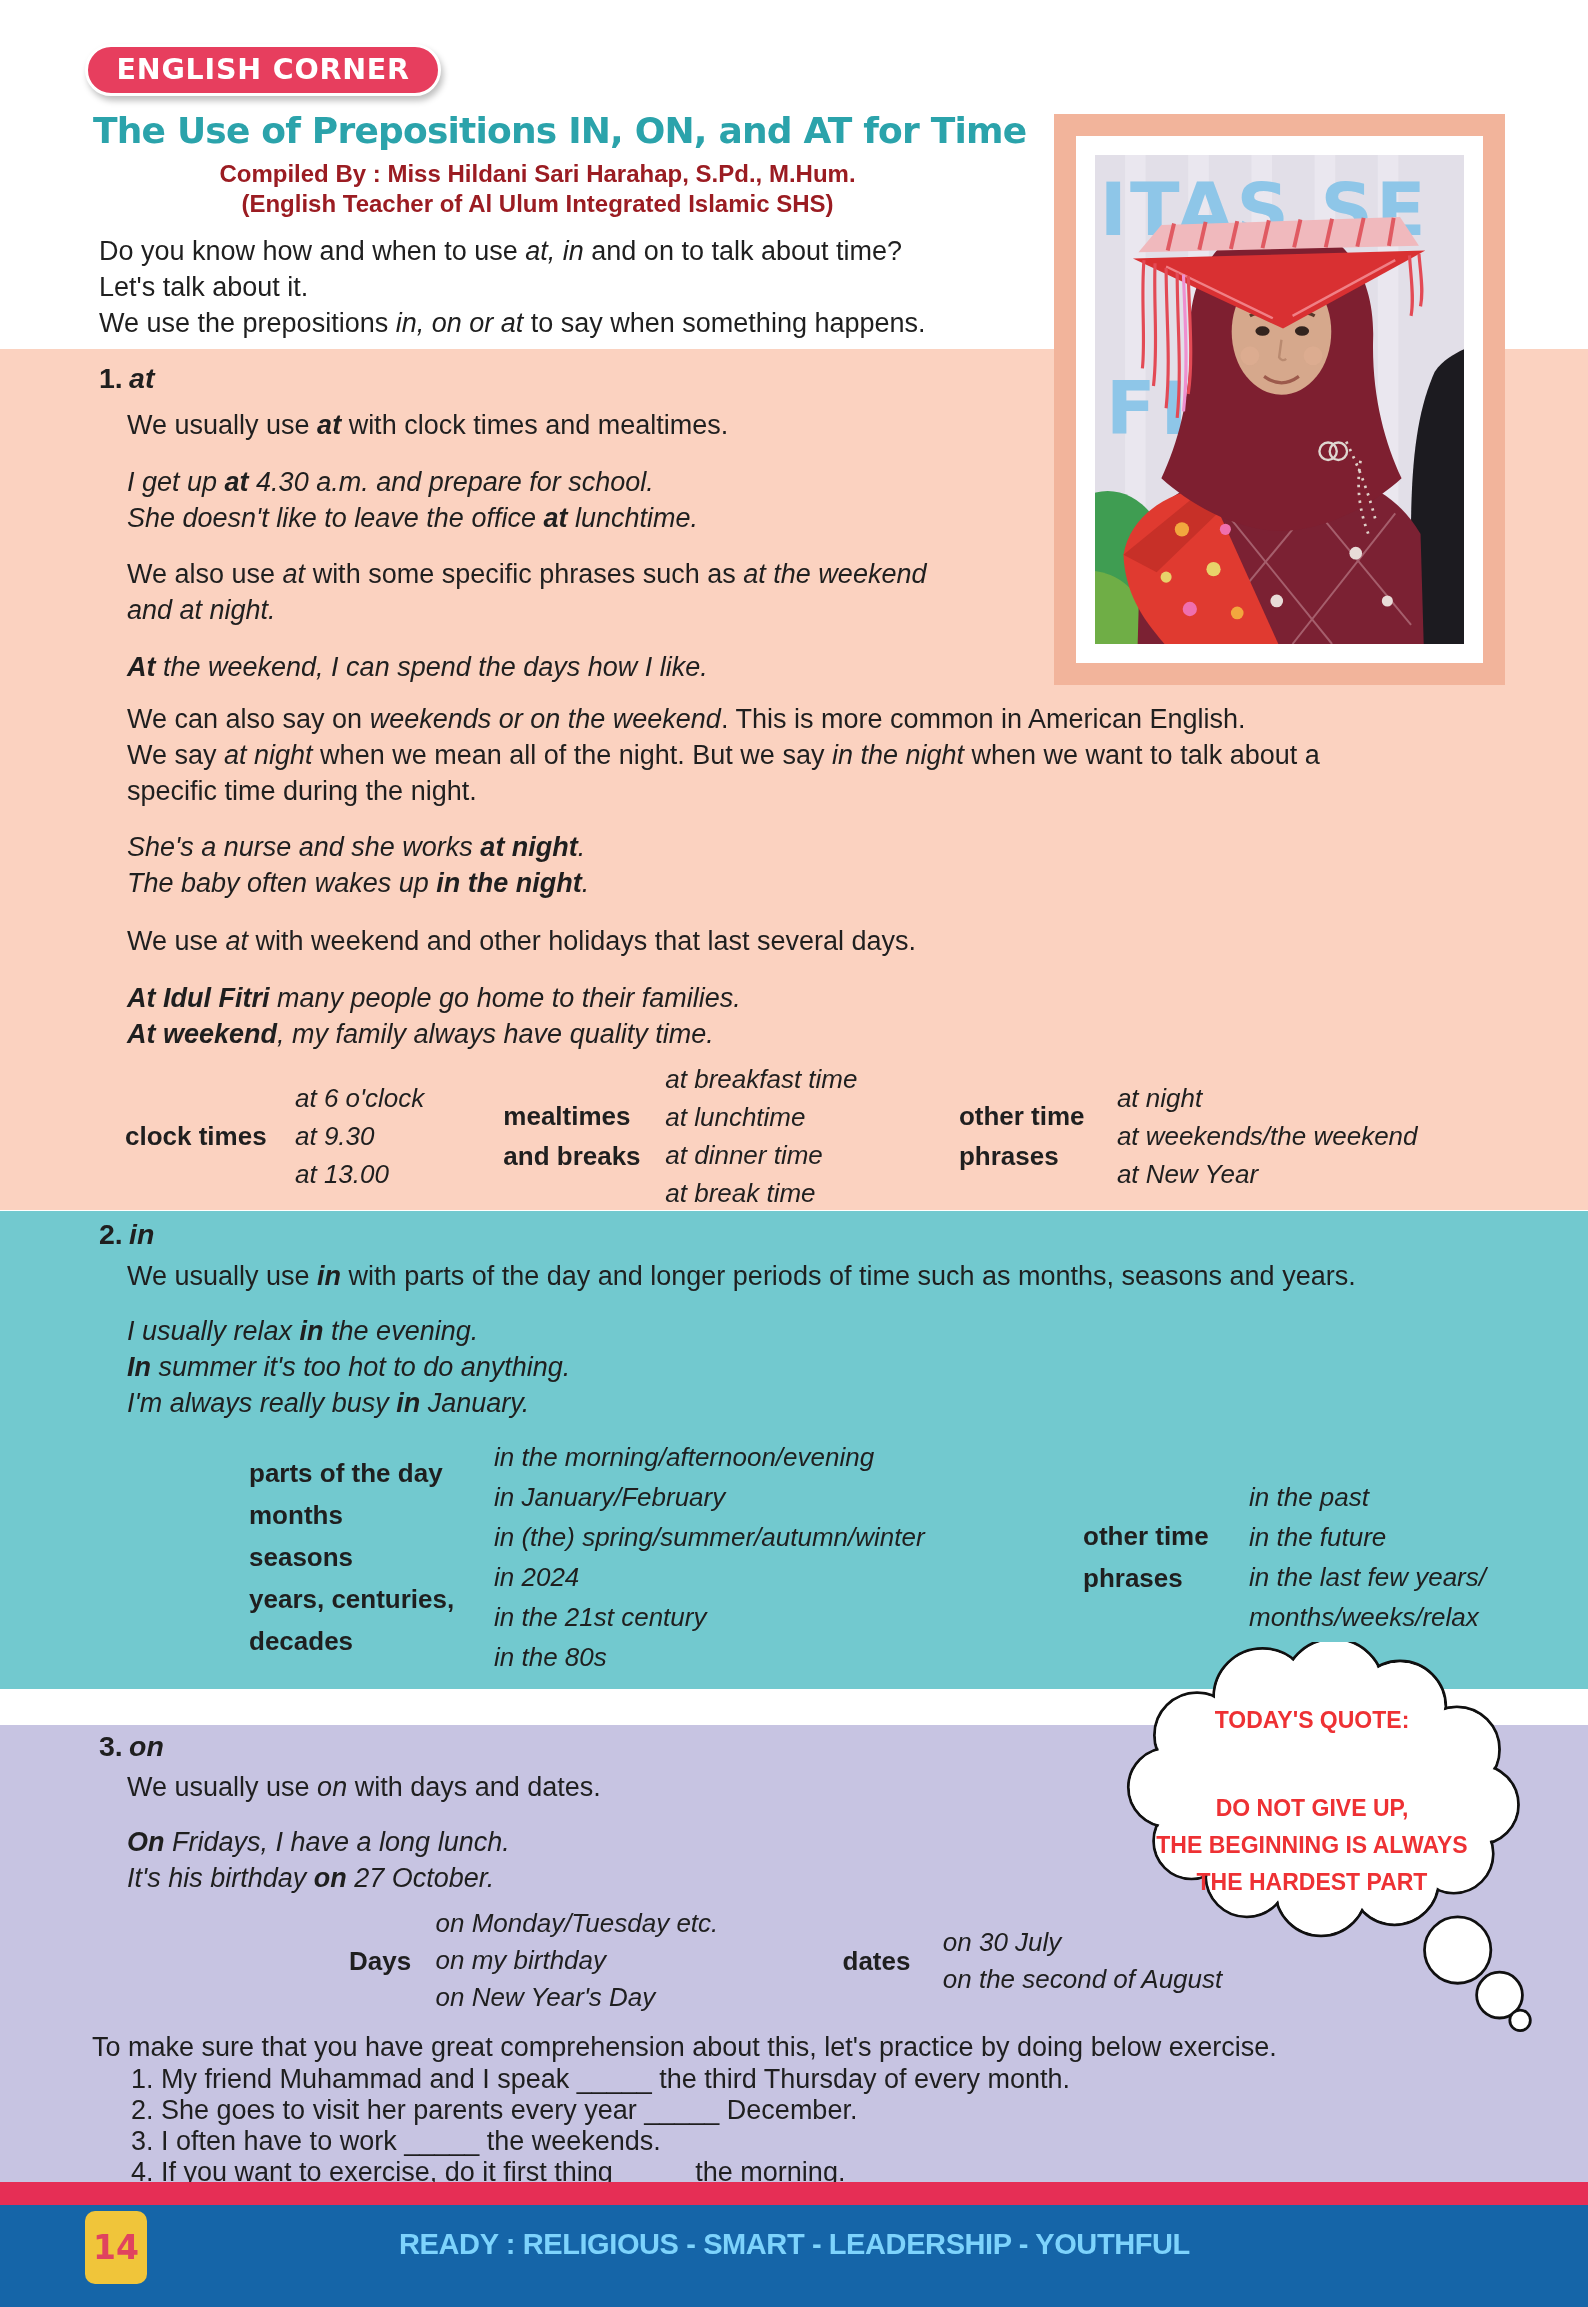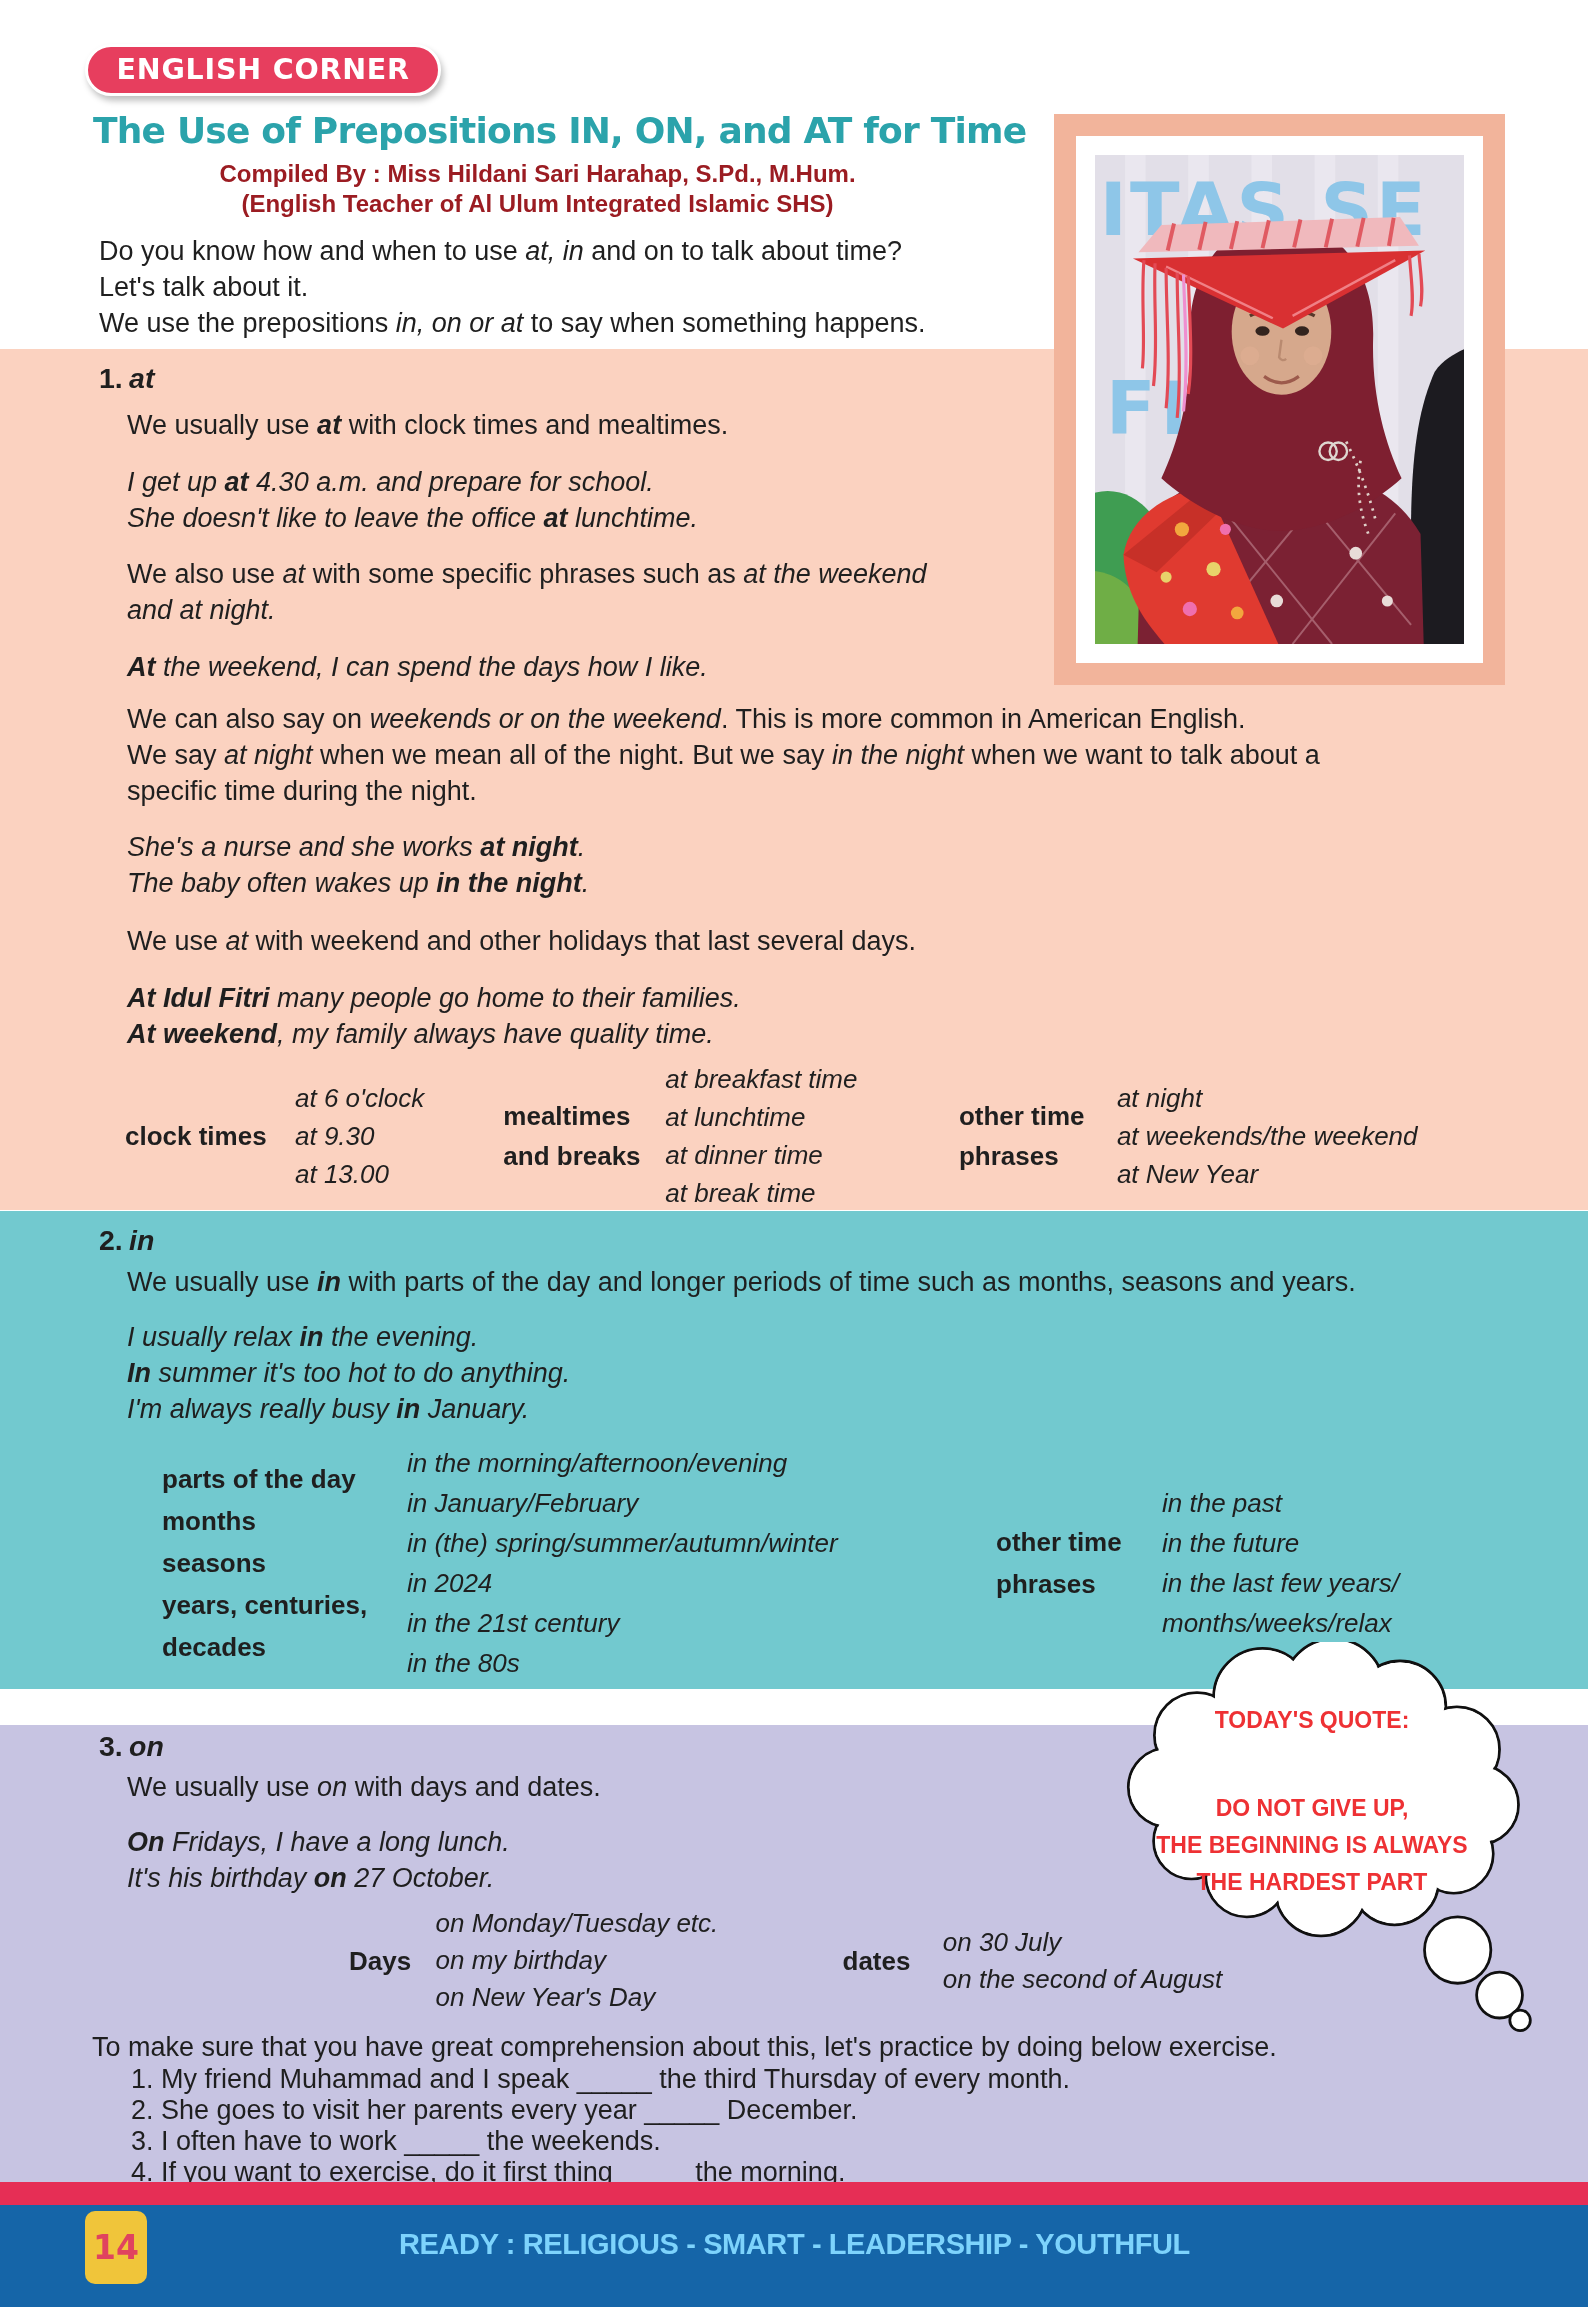--- a/index.html
+++ b/index.html
@@ -21,34 +21,34 @@
   .compiled{width:1075px;text-align:center;margin-top:8px;color:var(--dark-red,#9b1c22);
             font-weight:bold;font-size:24px;line-height:30px;}
   .intro{margin:14.2px 0 0 99px;}
 
   
   .band{position:absolute;left:0;width:1589px;overflow:hidden;}
   #band-at{top:349px;height:861px;background:var(--peach,#fbd2c0);}
   #band-in{top:1211px;height:478px;background:var(--teal,#72c9cf);}
   #band-on{top:1689px;height:493px;background:var(--lavender,#c7c4e2);margin-top:36px;}
   .content{padding:11px 0 0 99px;}
-  #band-in .content{padding-top:8px;}
+  #band-in .content{padding-top:2px;}
   #band-on .content{padding-top:3.2px;}
   .sec-head{font-size:28.5px;font-weight:bold;height:36px;line-height:36px;}
   .sec-head .nm{font-style:italic;margin-left:6.3px;}
   .sec-head.mt4{margin-top:3.2px}
 
   
   .tbl{display:flex;align-items:center;}
   .tbl .label{font-weight:bold;font-size:26px;}
   .tbl .label div{line-height:40px;white-space:nowrap;}
   .tbl .items{font-style:italic;font-size:26px;}
   .tbl .items div{line-height:38px;white-space:nowrap;}
   #t-at{margin-top:8px;}
-  #t-in{margin-top:16px;}
+  #t-in{margin-top:16px;justify-content:center;}
   #t-in .label div{line-height:42px;}
   #t-in .items div{line-height:40px;}
   #t-on{margin-top:9.5px;}
   #t-on .items div{line-height:37px;}
   .t1-l1{margin-left:26px;width:158px}.t1-i1{width:198px;margin-left:12px}
   .t1-l2{margin-left:10.3px;width:162px}.t1-i2{width:281px}
   .t1-l3{margin-left:12.6px;width:158px}.t1-i3{width:237px}
   .t2-l1{margin-left:63px;width:233px}.t2-i1{margin-left:12px;width:474px}
   .t2-l2{margin-left:115px;width:154px}.t2-i2{margin-left:12px;width:253px}
   .t3-l1{margin-left:250px;width:77px}.t3-i1{margin-left:9.5px;width:371px}

